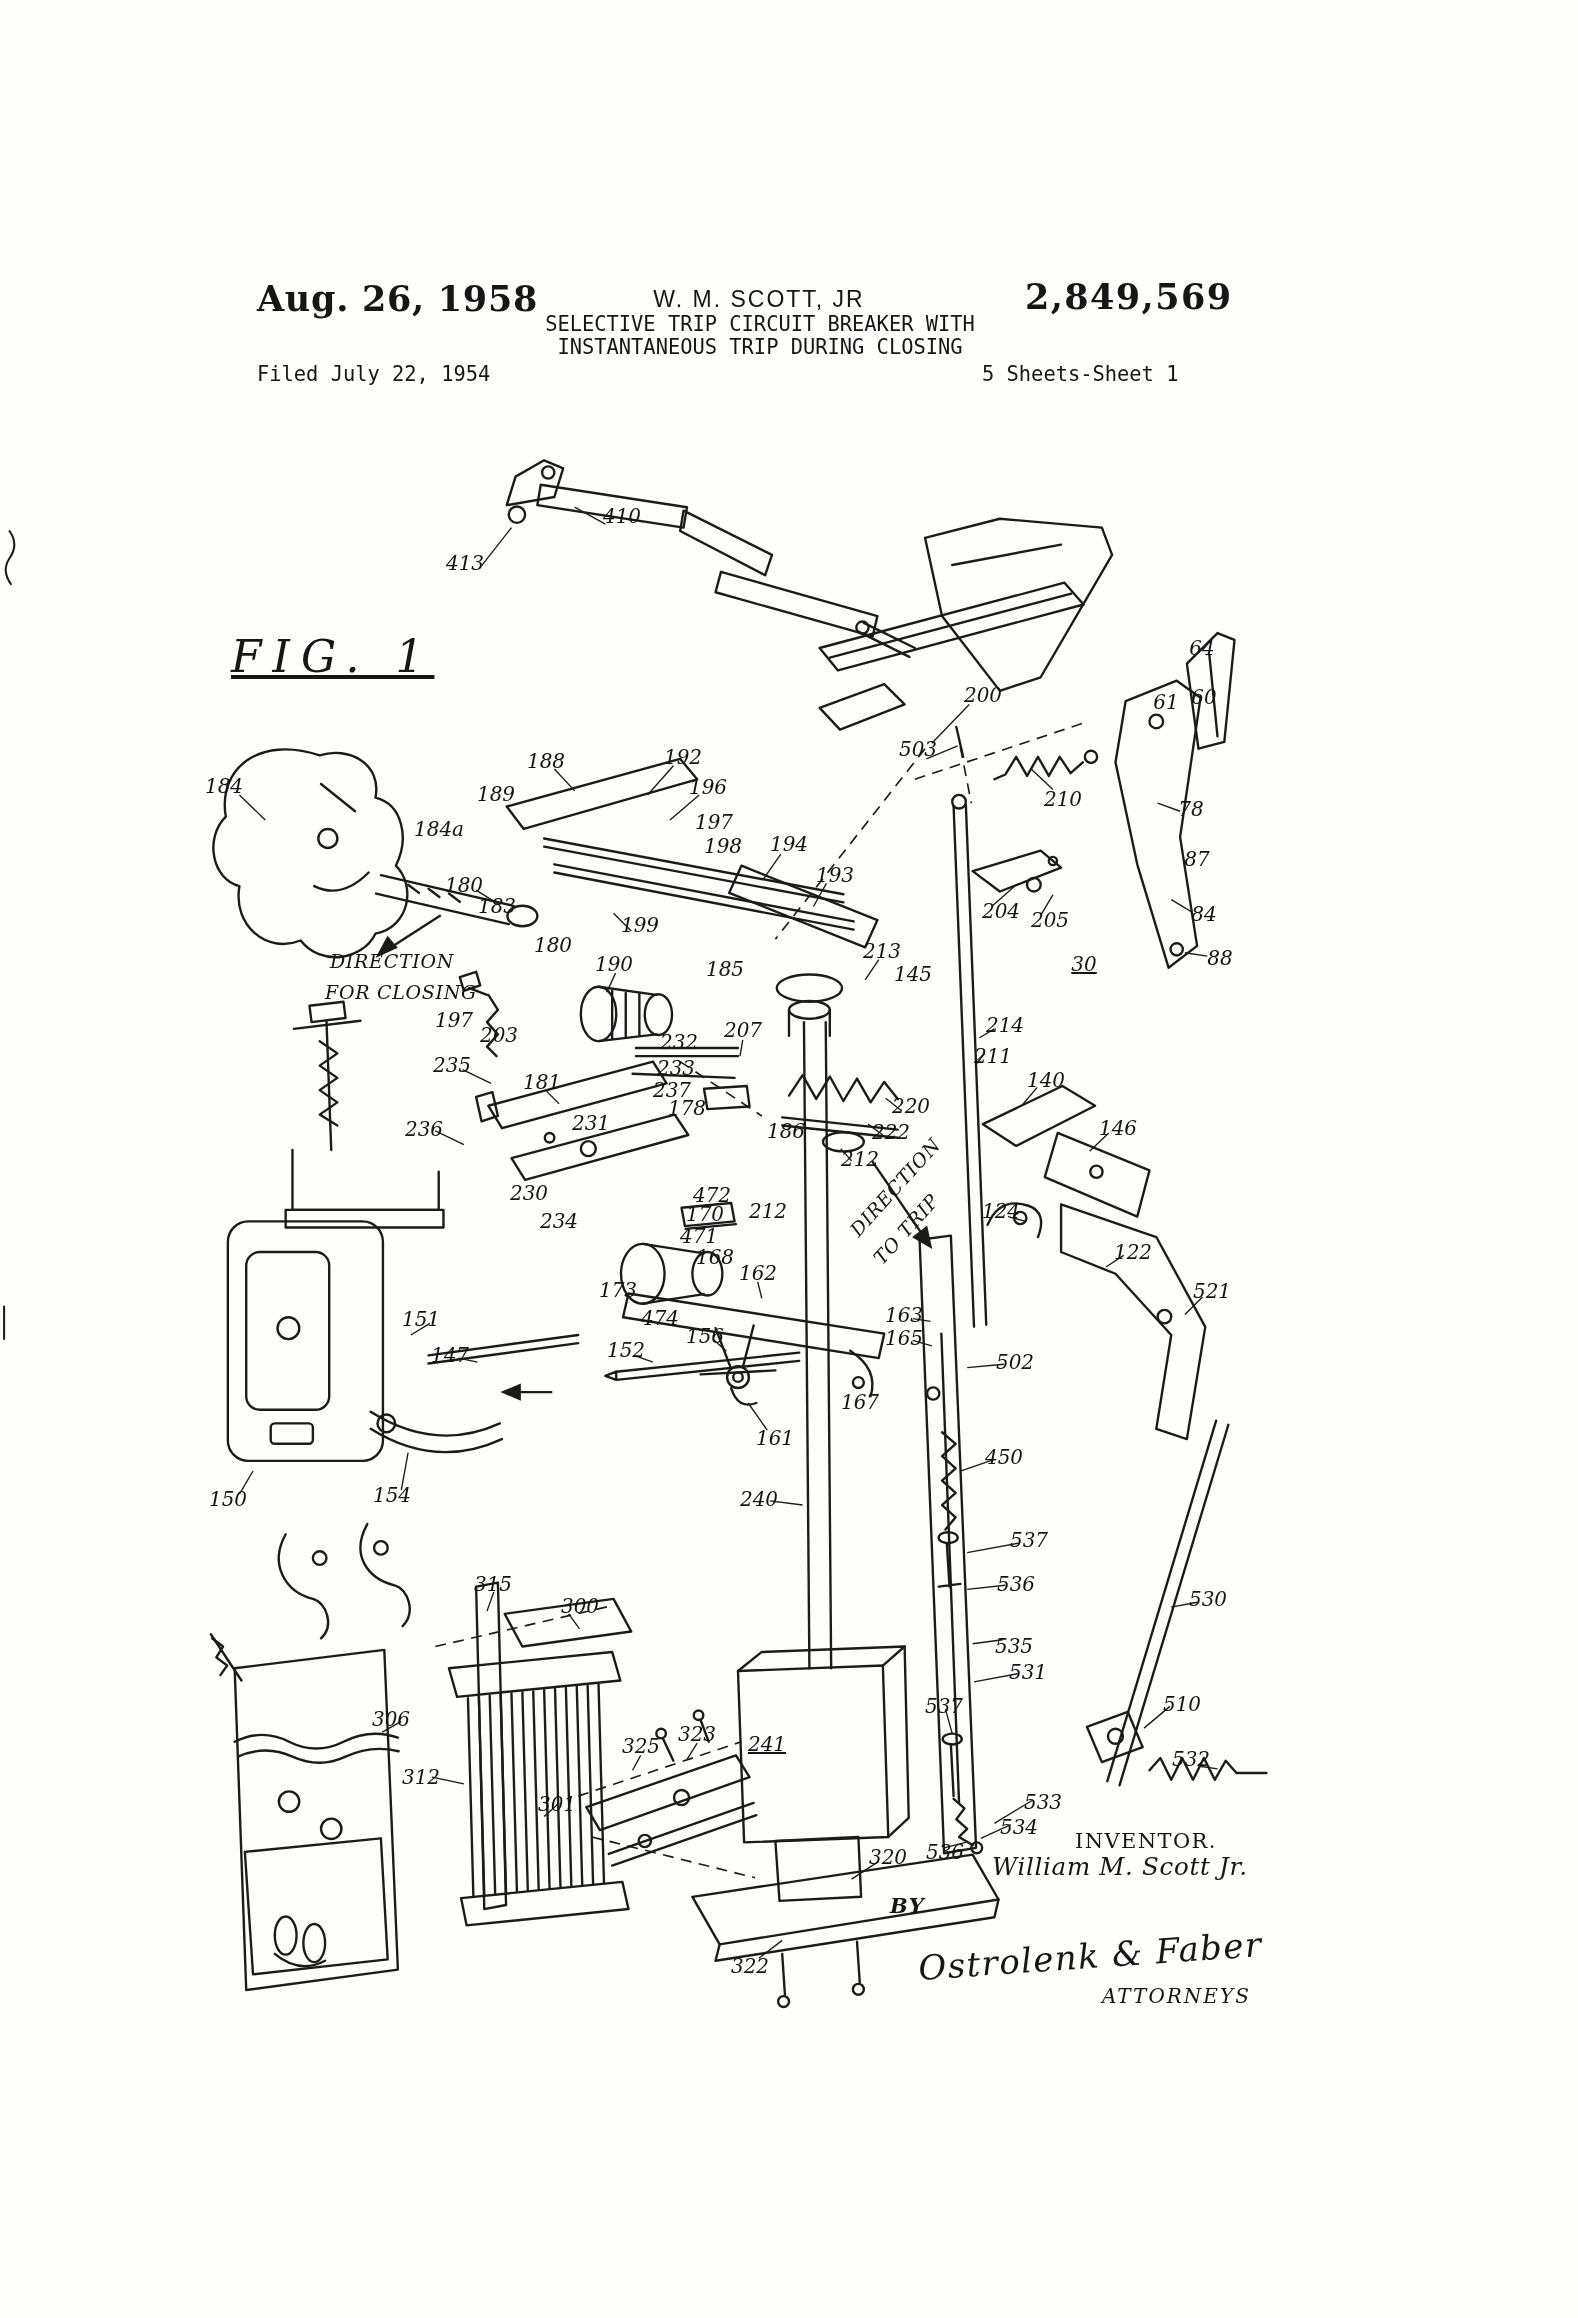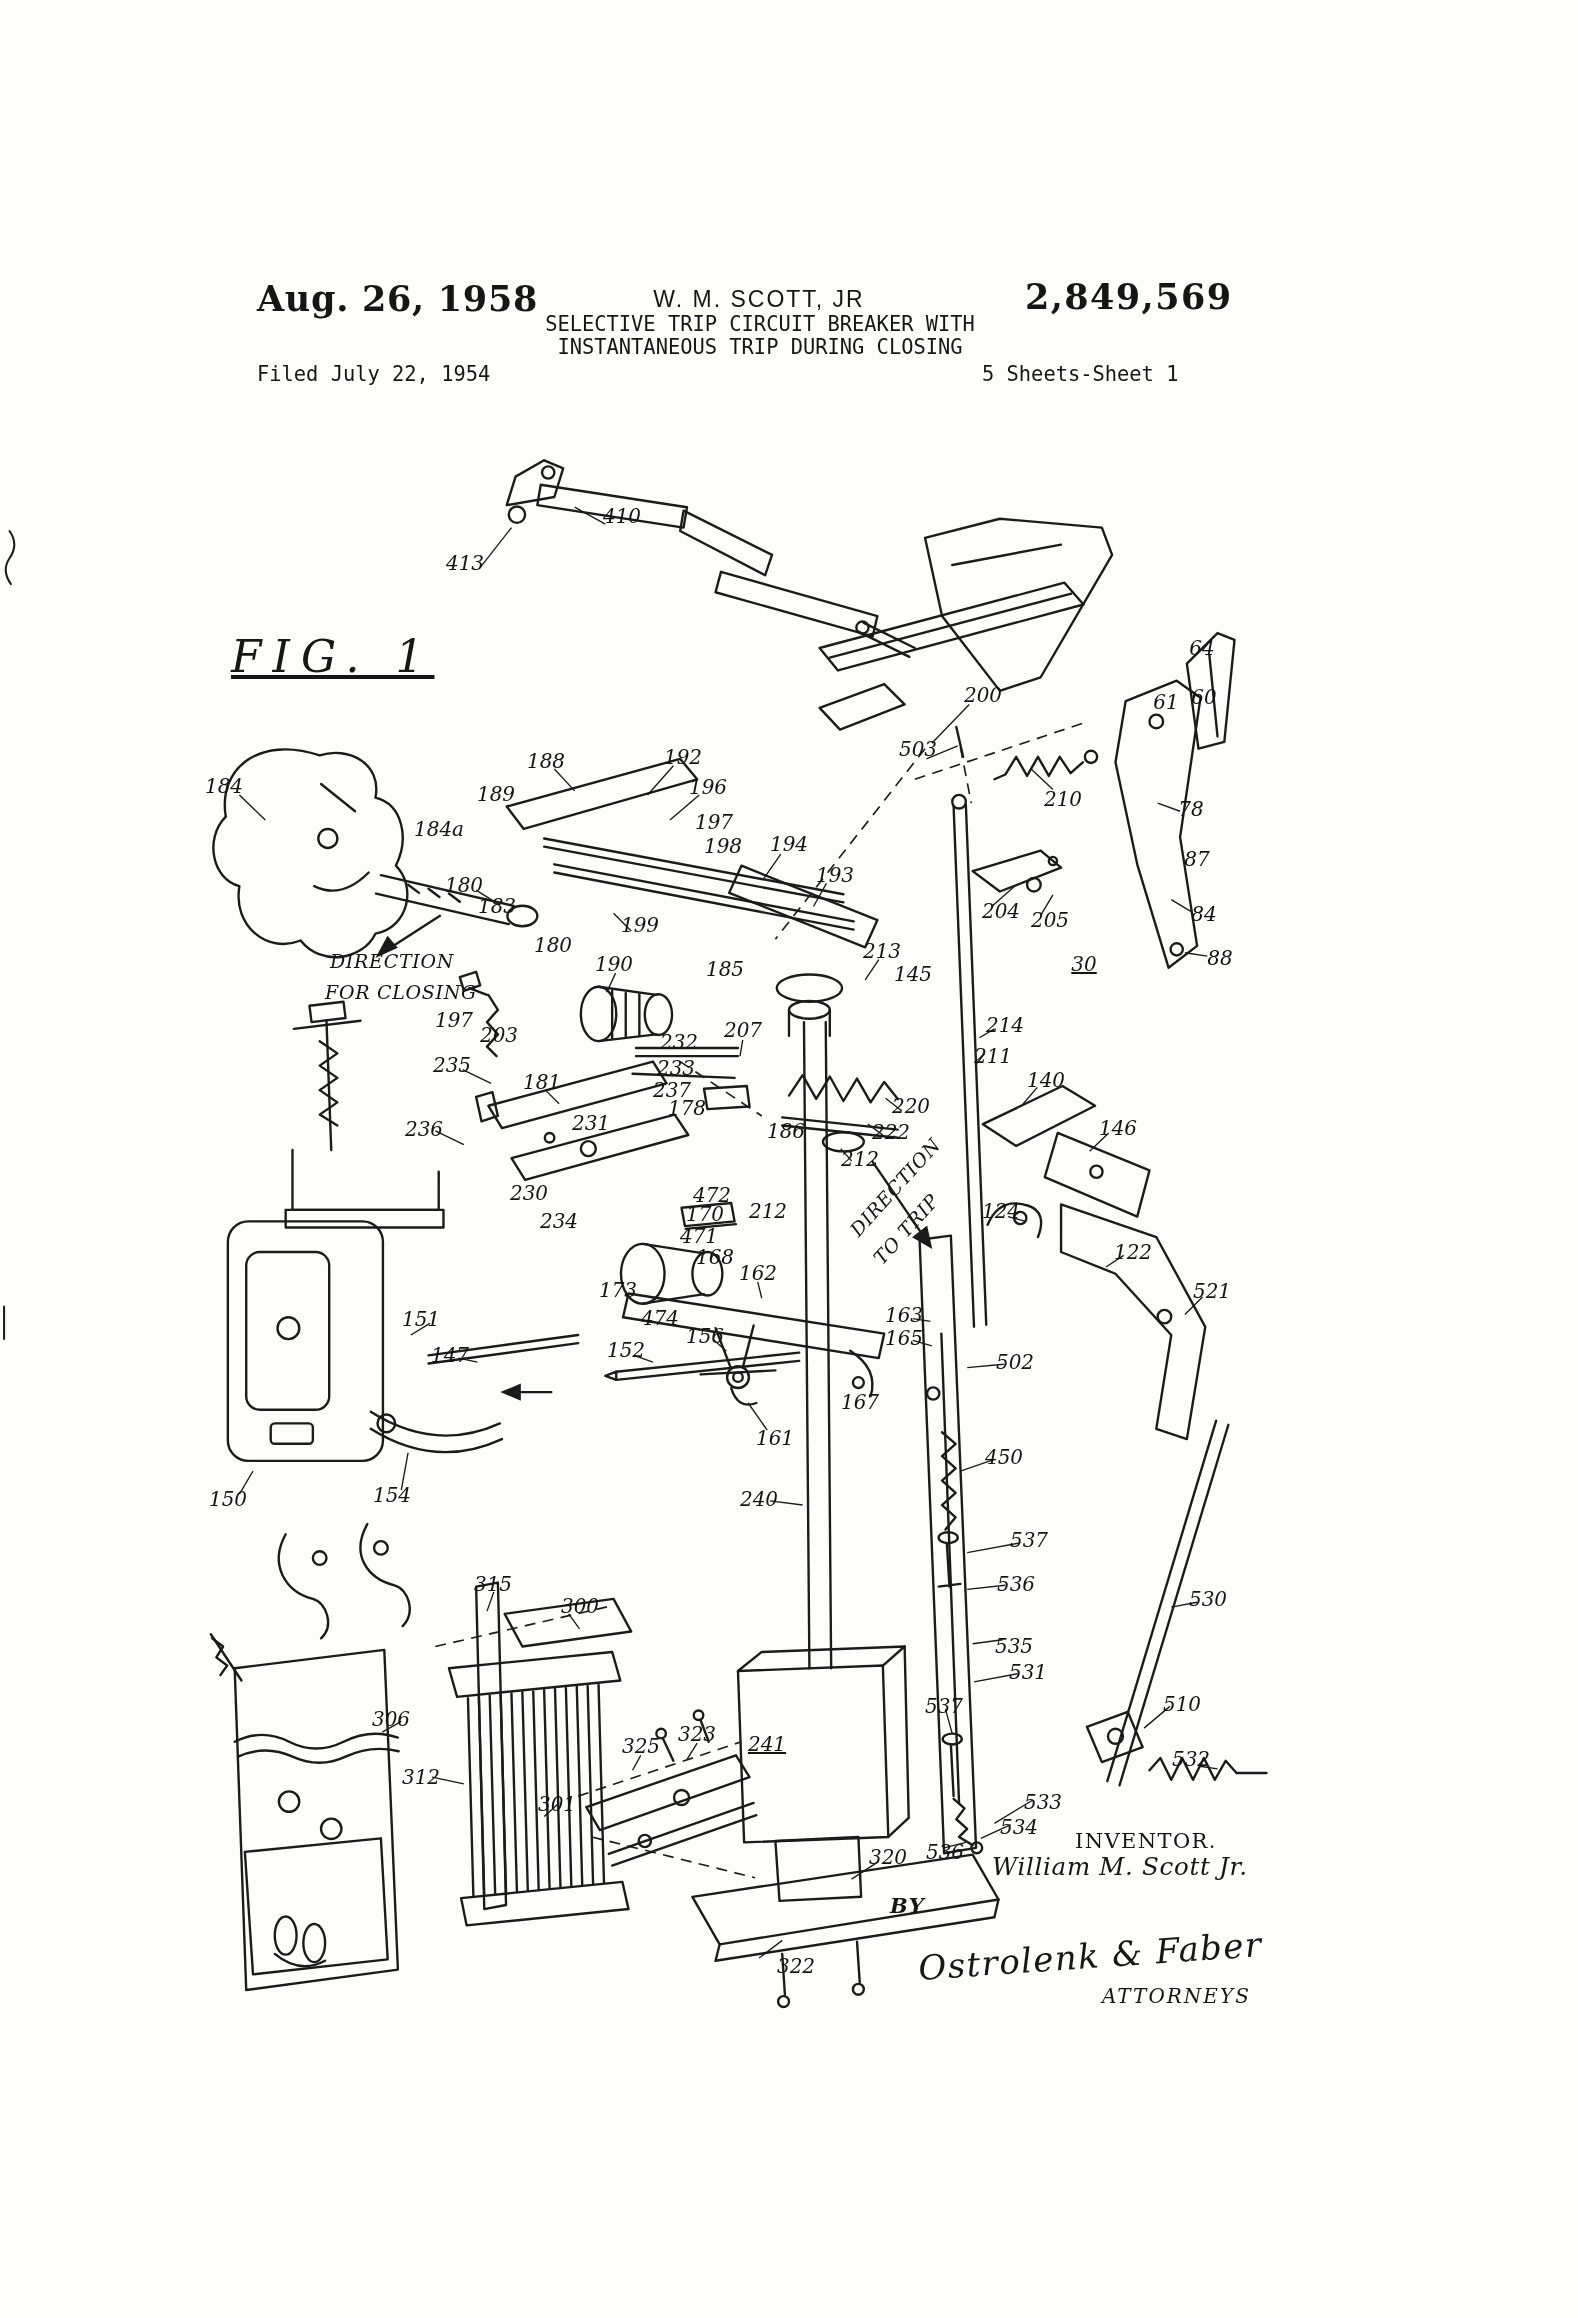--- a/index.html
+++ b/index.html
@@ -396,21 +396,21 @@
       <span class="ref" style="left: 697px; top: 1734px;">323</span>
       <span class="ref" style="left: 557px; top: 1804px;">301</span>
       <span class="ref u" style="left: 767px; top: 1744px;">241</span>
       <span class="ref" style="left: 1182px; top: 1704px;">510</span>
       <span class="ref" style="left: 1191px; top: 1759px;">532</span>
       <span class="ref" style="left: 1043px; top: 1802px;">533</span>
       <span class="ref" style="left: 1019px; top: 1827px;">534</span>
       <span class="ref" style="left: 945px; top: 1852px;">536</span>
       <span class="ref" style="left: 944px; top: 1706px;">537</span>
       <span class="ref" style="left: 888px; top: 1857px;">320</span>
-      <span class="ref" style="left: 750px; top: 1966px; margin-left: 46px;">322</span>
+      <span class="ref" style="left: 750px; top: 1966px;">322</span>
       <span class="ref ann" style="left: 392px; top: 961px;">DIRECTION</span>
       <span class="ref ann" style="left: 401px; top: 992px;">FOR CLOSING</span>
       <span class="ref ann" style="left: 895px; top: 1187px; transform: translate(-50%, -50%) rotate(-48deg);">DIRECTION</span>
       <span class="ref ann" style="left: 906px; top: 1229px; transform: translate(-50%, -50%) rotate(-48deg);">TO TRIP</span>
     </div>
 
   <div class="ft-inventor">INVENTOR.</div>
   <div class="ft-name">William M. Scott Jr.</div>
   <div class="ft-by">BY</div>
   <div class="ft-sig">Ostrolenk &amp; Faber</div>

